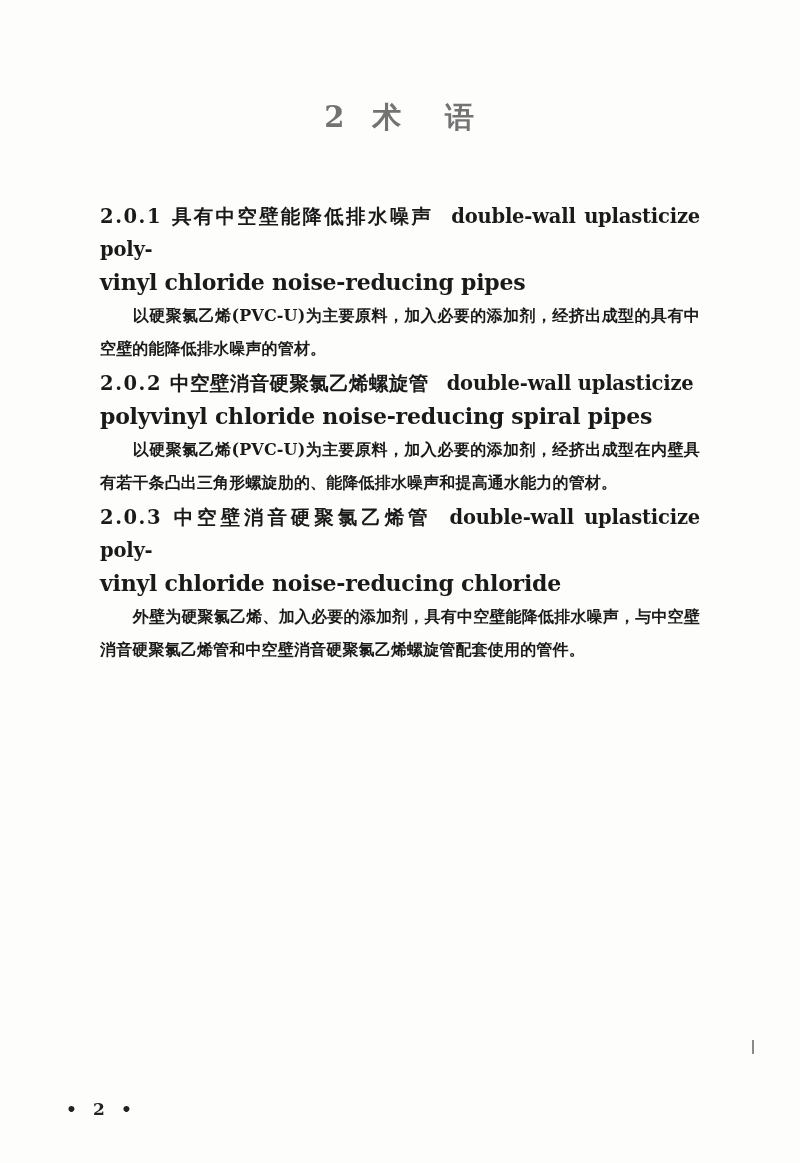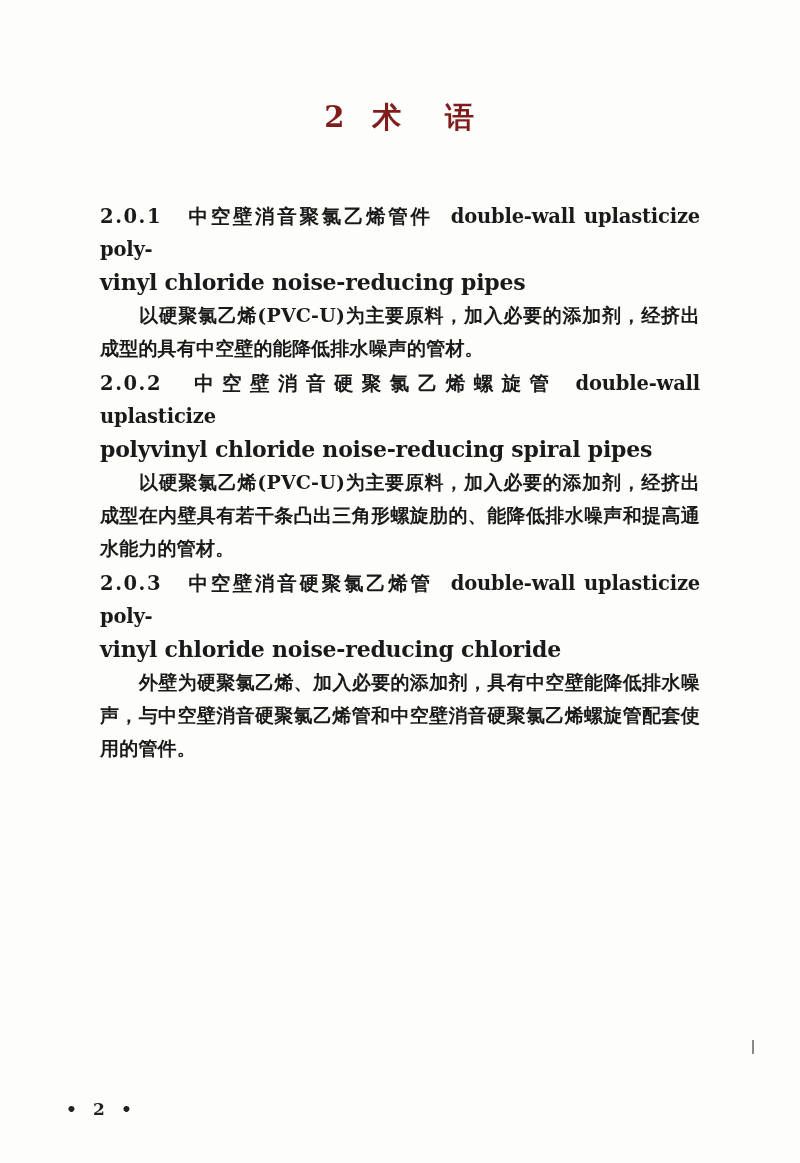--- a/index.html
+++ b/index.html
@@ -24,21 +24,21 @@
     background: #fdfdfb;
   }
   .page-title {
     text-align: center;
     font-size: 29px;
     font-weight: bold;
     letter-spacing: 0.06em;
     margin: 0;
     padding-top: 98px;
     font-family: "DejaVu Serif", serif;
-    color: #7f1d1d;
+    color: #737373;
   }
   .page-title .num {
     margin-right: 26px;
   }
   .page-title .ch1 {
     margin-right: 42px;
   }
   .body-block {
     margin: 0 auto;
     padding-top: 62px;
@@ -50,38 +50,38 @@
   .term-head {
     font-size: 19.5px;
     line-height: 33px;
     font-weight: bold;
     text-align: justify;
     text-justify: inter-ideograph;
     letter-spacing: 0.01em;
   }
   .term-head .idx {
     letter-spacing: 0.08em;
-    margin-right: 24px;
+    margin-right: 8px;
   }
   .term-head .cn {
     letter-spacing: 0.02em;
   }
   .term-head .en {
     font-weight: bold;
     margin-left: 18px;
     letter-spacing: -0.01em;
   }
   .term-en-cont {
     font-size: 22px;
     line-height: 33px;
     font-weight: bold;
     letter-spacing: -0.01em;
   }
   .term-def {
-    font-size: 19px;
+    font-size: 16px;
     line-height: 33px;
     font-weight: bold;
     text-indent: 2.05em;
     text-align: justify;
     text-justify: inter-ideograph;
     letter-spacing: 0.01em;
   }
   .footer {
     position: absolute;
     left: 0;
@@ -110,21 +110,21 @@
 <div class="page">
 
   <h1 class="page-title">
     <span class="num">2</span><span class="ch1">术</span><span class="ch2">语</span>
   </h1>
 
   <div class="body-block">
 
     <div class="term">
       <div class="term-head">
-        <span class="idx">2.0.1</span><span class="cn">中空壁消音聚氯乙烯管件</span><span class="en">double-wall uplasticize poly-</span>
+        <span class="idx">2.0.1</span><span class="cn">具有中空壁能降低排水噪声</span><span class="en">double-wall uplasticize poly-</span>
       </div>
       <div class="term-en-cont">vinyl chloride noise-reducing pipes</div>
       <div class="term-def">以硬聚氯乙烯(PVC-U)为主要原料，加入必要的添加剂，经挤出成型的具有中空壁的能降低排水噪声的管材。</div>
     </div>
 
     <div class="term">
       <div class="term-head">
         <span class="idx">2.0.2</span><span class="cn">中空壁消音硬聚氯乙烯螺旋管</span><span class="en">double-wall uplasticize</span>
       </div>
       <div class="term-en-cont">polyvinyl chloride noise-reducing spiral pipes</div>

